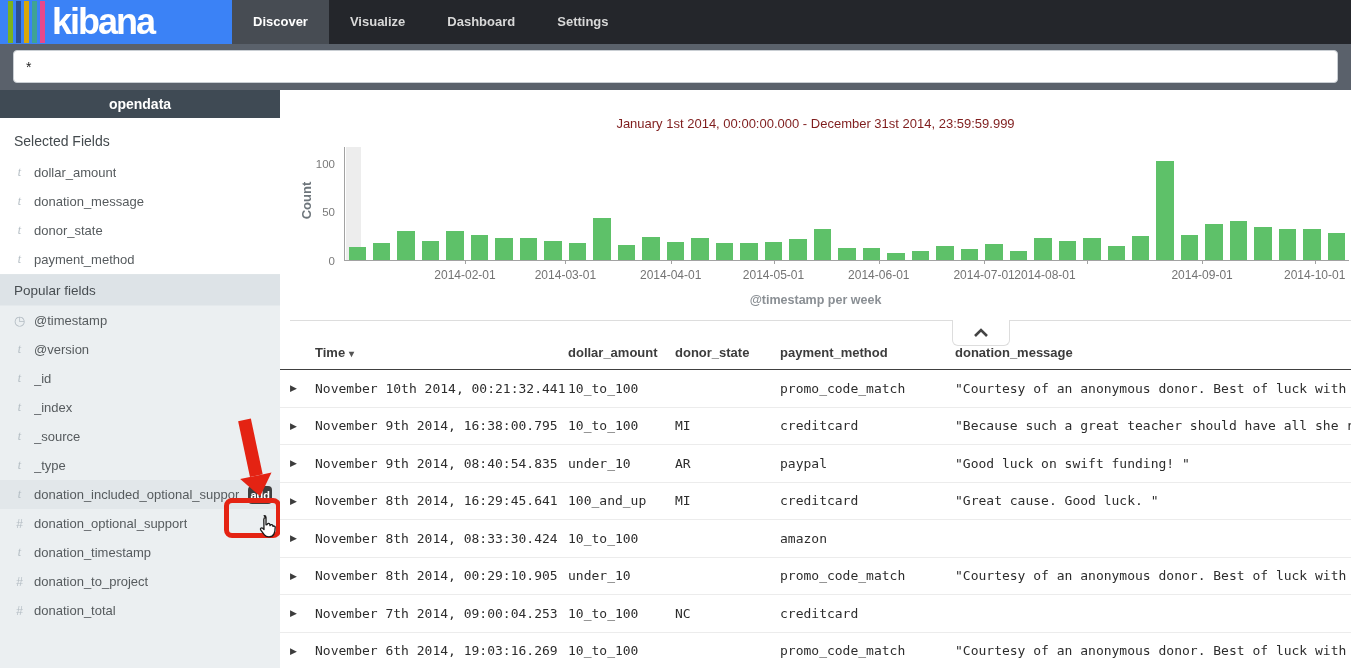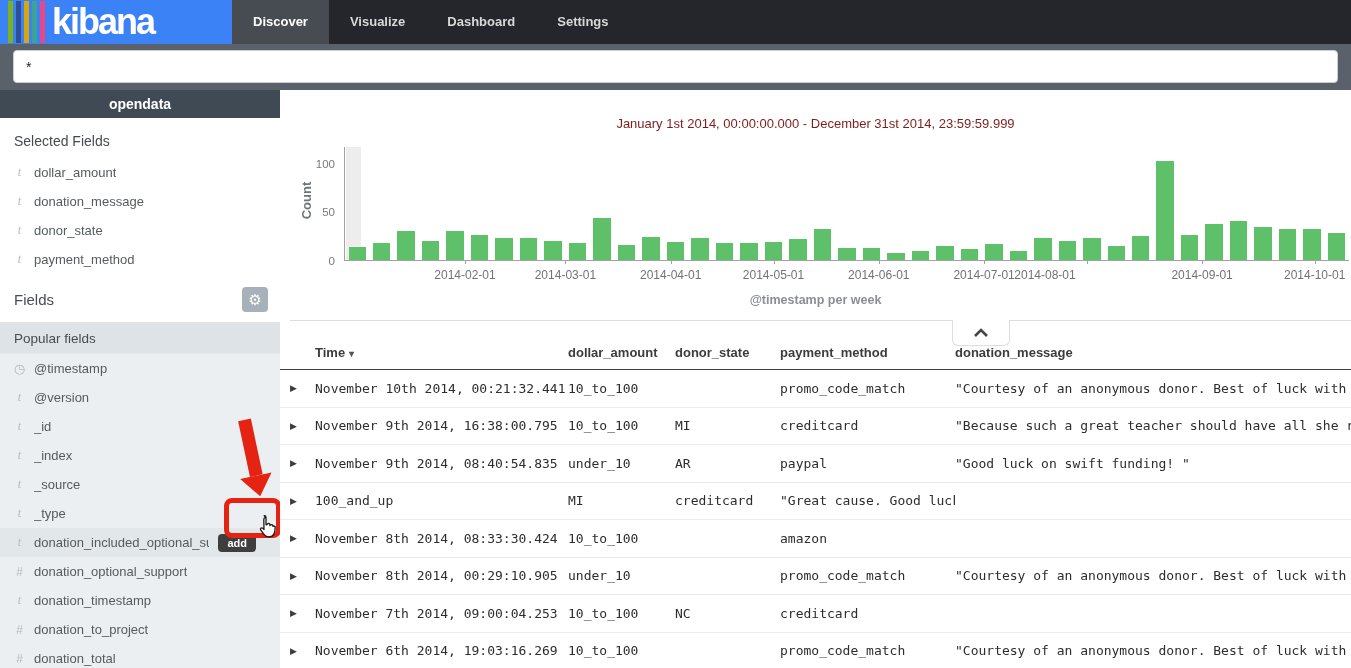--- a/index.html
+++ b/index.html
@@ -36,22 +36,22 @@
   .ic-string { font-style:italic; font-family:"Liberation Serif", serif; }
   .ic-date { font-size:13px; }
   .f-name { white-space:nowrap; overflow:hidden; }
   .fields-row { display:flex; align-items:center; justify-content:space-between; padding:13px 12px 10px 14px; }
   .fields-label { font-size:15px; color:#474d51; }
   .gear-btn { width:26px; height:25px; background:#a7b1b9; border:none; border-radius:4px; color:#fff;
     font-size:15px; line-height:24px; text-align:center; cursor:pointer; padding:0; }
   .popular-wrap { flex:1; background:#ebeff1; border-top:1px solid #dfe5e8; }
   .popular-label { background:#dde3e7; padding:8px 14px 7px; font-size:13.5px; color:#474d51; border-bottom:1px solid #e4e9ec; }
   .field-item.hovered { background:#e2e7ea; }
-  .add-btn { background:#3e3e3e; color:#fff; font-size:11px; font-weight:bold; padding:3px 9px;
-    border-radius:4px; border:none; margin-left:auto; margin-right:16px; cursor:pointer; }
+  .add-btn { background:#3e3e3e; color:#fff; font-size:11px; font-weight:bold; padding:3px 2px;
+    border-radius:4px; border:none; margin-left:auto; margin-right:0; cursor:pointer; }
   
   .anno-arrow { position:absolute; left:228px; top:330px; width:32px; height:80px;
     transform:rotate(-12deg); transform-origin:50% 0; z-index:6; pointer-events:none; }
   .anno-shaft { width:13px; height:57px; background:#e42313; margin:0 auto; }
   .anno-head { width:0; height:0; border-left:16px solid transparent; border-right:16px solid transparent;
     border-top:21px solid #e42313; margin:0 auto; }
   .anno-box { position:absolute; left:224px; top:408px; width:57px; height:40px; border:5px solid #e42313;
     border-radius:8px; z-index:6; pointer-events:none; }
   .anno-cursor { position:absolute; left:257px; top:424px; z-index:7; pointer-events:none; }
   
@@ -123,24 +123,20 @@
   </li>
       <li class="field-item">
     <span class="f-icon ic-string">t</span>
     <span class="f-name">donor_state</span>
   </li>
       <li class="field-item">
     <span class="f-icon ic-string">t</span>
     <span class="f-name">payment_method</span>
   </li>
     </ul>
-  <div class="fields-row">
-    <span class="fields-label">Fields</span>
-    <button class="gear-btn"><span>⚙</span></button>
-  </div>
   <div class="popular-wrap">
     <div class="popular-label">Popular fields</div>
     <ul class="fieldlist" id="popular-fields">
         <li class="field-item">
     <span class="f-icon ic-date">◷</span>
     <span class="f-name">@timestamp</span>
   </li>
         <li class="field-item">
     <span class="f-icon ic-string">t</span>
     <span class="f-name">@version</span>
@@ -311,20 +307,21 @@
       <div class="trow">
     <span class="cell c-caret">▶</span>
     <span class="cell c-time">November 9th 2014, 08:40:54.835</span>
     <span class="cell c-dollar">under_10</span>
     <span class="cell c-state">AR</span>
     <span class="cell c-pay">paypal</span>
     <span class="cell c-msg">"Good luck on swift funding! "</span>
   </div>
       <div class="trow">
     <span class="cell c-caret">▶</span>
+    <span class="cell c-time">November 8th 2014, 16:29:45.641</span>
     <span class="cell c-dollar">100_and_up</span>
     <span class="cell c-state">MI</span>
     <span class="cell c-pay">creditcard</span>
     <span class="cell c-msg">"Great cause. Good luck. "</span>
   </div>
       <div class="trow">
     <span class="cell c-caret">▶</span>
     <span class="cell c-time">November 8th 2014, 08:33:30.424</span>
     <span class="cell c-dollar">10_to_100</span>
     <span class="cell c-state"></span>

